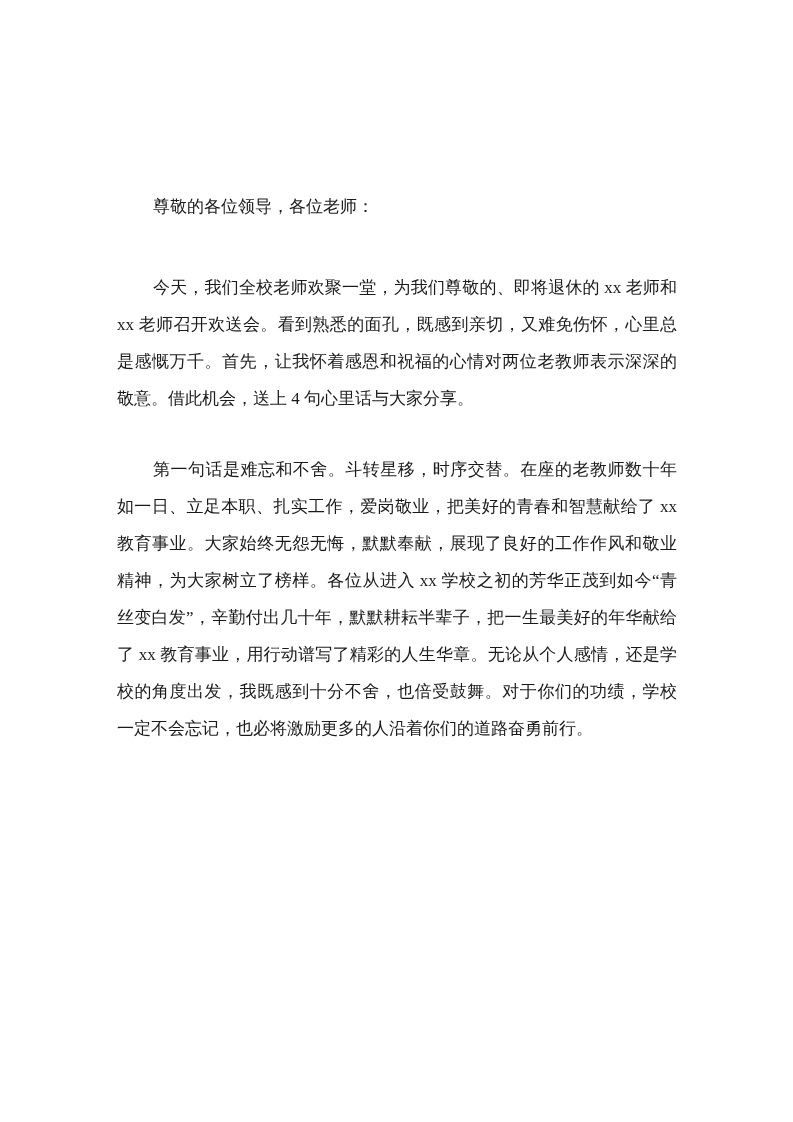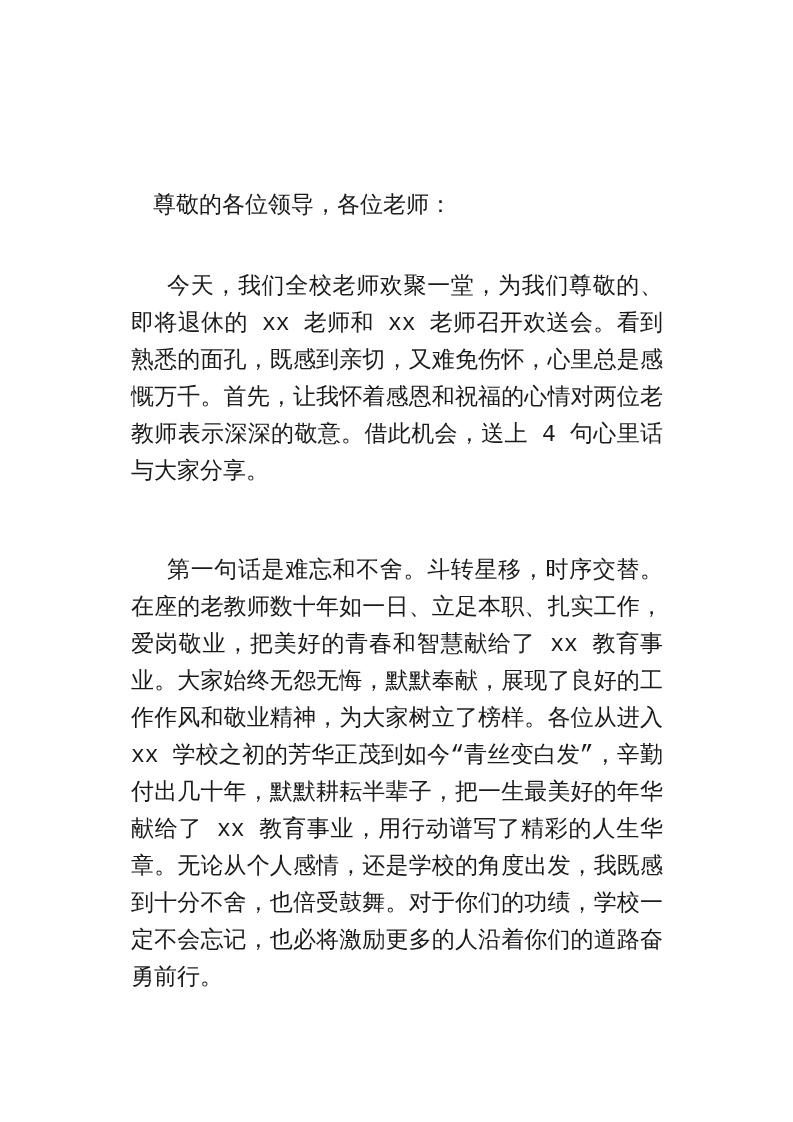--- a/index.html
+++ b/index.html
@@ -1,22 +1,22 @@
 <!DOCTYPE html>
 <html><head>
 <meta charset="utf-8">
 <style>
   html, body { margin: 0; padding: 0; background: #ffffff; }
   body { width: 793px; height: 1122px; position: relative; overflow: hidden; }
   .page {
     position: absolute; left: 117px; top: 188px; width: 560px;
-    font-family: Liberation Mono, monospace;
-    font-size: 23px; color: #1a1a1a; line-height: 37px;
+    font-family: Liberation Serif, serif;
+    font-size: 17px; color: #1a1a1a; line-height: 37px;
   }
-  .para { margin: 14px; text-indent: 36px; text-align: justify; }
+  .para { margin: 0; text-indent: 36px; text-align: justify; }
   .salutation { margin: 0 0 44px 0; text-indent: 36px; }
   .gap { height: 34px; }
 </style>
 </head>
 <body>
 
 <div class="page">
   <p class="salutation">尊敬的各位领导，各位老师：</p>
   <p class="para">今天，我们全校老师欢聚一堂，为我们尊敬的、即将退休的 xx 老师和 xx 老师召开欢送会。看到熟悉的面孔，既感到亲切，又难免伤怀，心里总是感慨万千。首先，让我怀着感恩和祝福的心情对两位老教师表示深深的敬意。借此机会，送上 4 句心里话与大家分享。</p>
   <div class="gap"></div>

